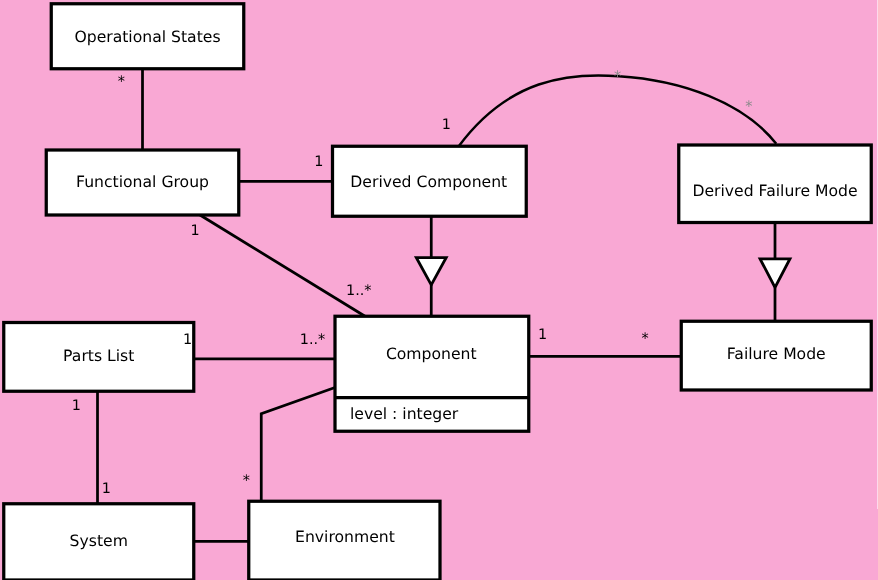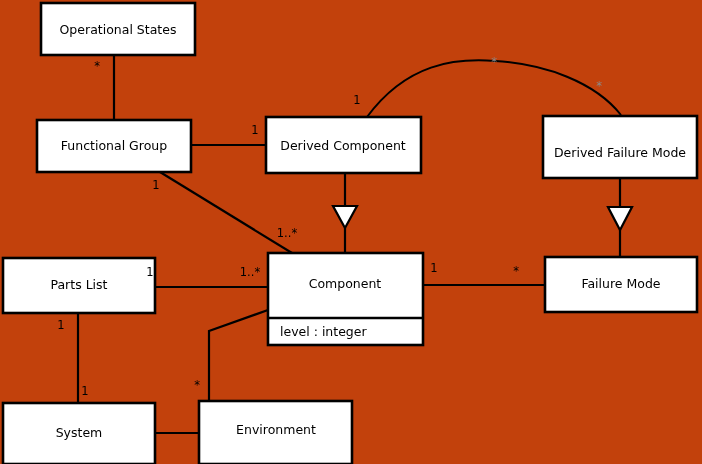--- a/index.html
+++ b/index.html
@@ -4,21 +4,21 @@
 <style>
   html, body {
     margin: 0;
     padding: 0;
     background: #ffffff;
   }
   #diagram-root {
     position: relative;
     width: 702px;
     height: 464px;
-    background: #c2410c;
+    background: #f9a8d4;
     overflow: hidden;
     font-family: "DejaVu Sans", sans-serif;
   }
   svg#uml-canvas {
     position: absolute;
     left: 0;
     top: 0;
     width: 702px;
     height: 464px;
   }

